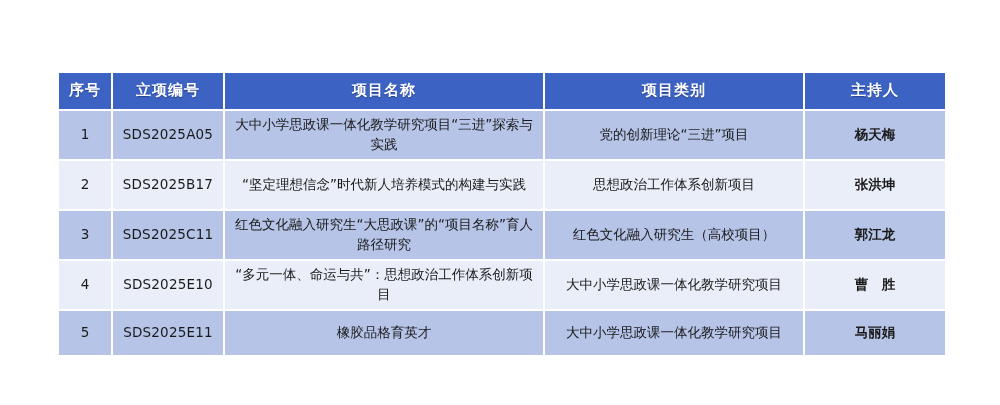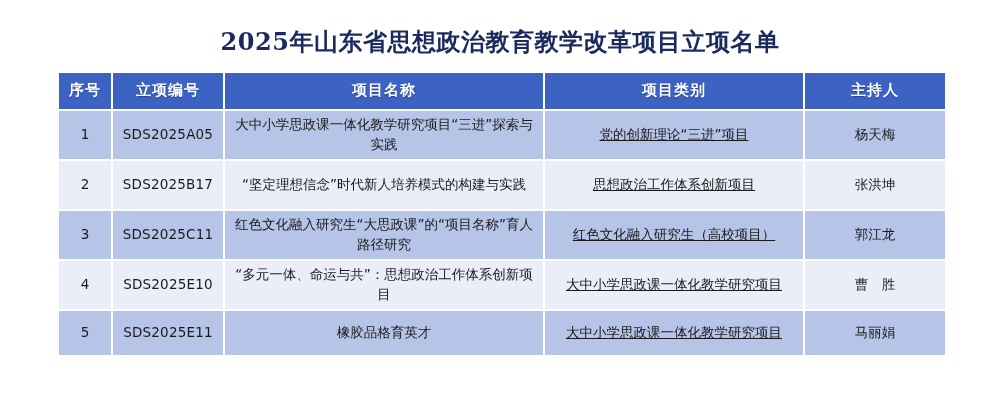--- a/index.html
+++ b/index.html
@@ -91,32 +91,31 @@
   .cell-seq {
     font-size: 14px;
   }
   .cell-name {
     font-size: 13.5px;
     padding-left: 10px;
     padding-right: 10px;
   }
   .cell-cat {
     font-size: 13.5px;
-    text-decoration: underline;
   }
   .cell-host {
     font-size: 14px;
+    font-weight: bold;
   }
 </style>
 </head>
 <body>
 
 <div class="page">
 
-  <div class="page-title">2025年山东省思想政治教育教学改革项目立项名单</div>
 
   <div class="table-wrap">
     <table class="grant-table">
       <colgroup>
         <col class="col-seq">
         <col class="col-code">
         <col class="col-name">
         <col class="col-cat">
         <col class="col-host">
       </colgroup>

